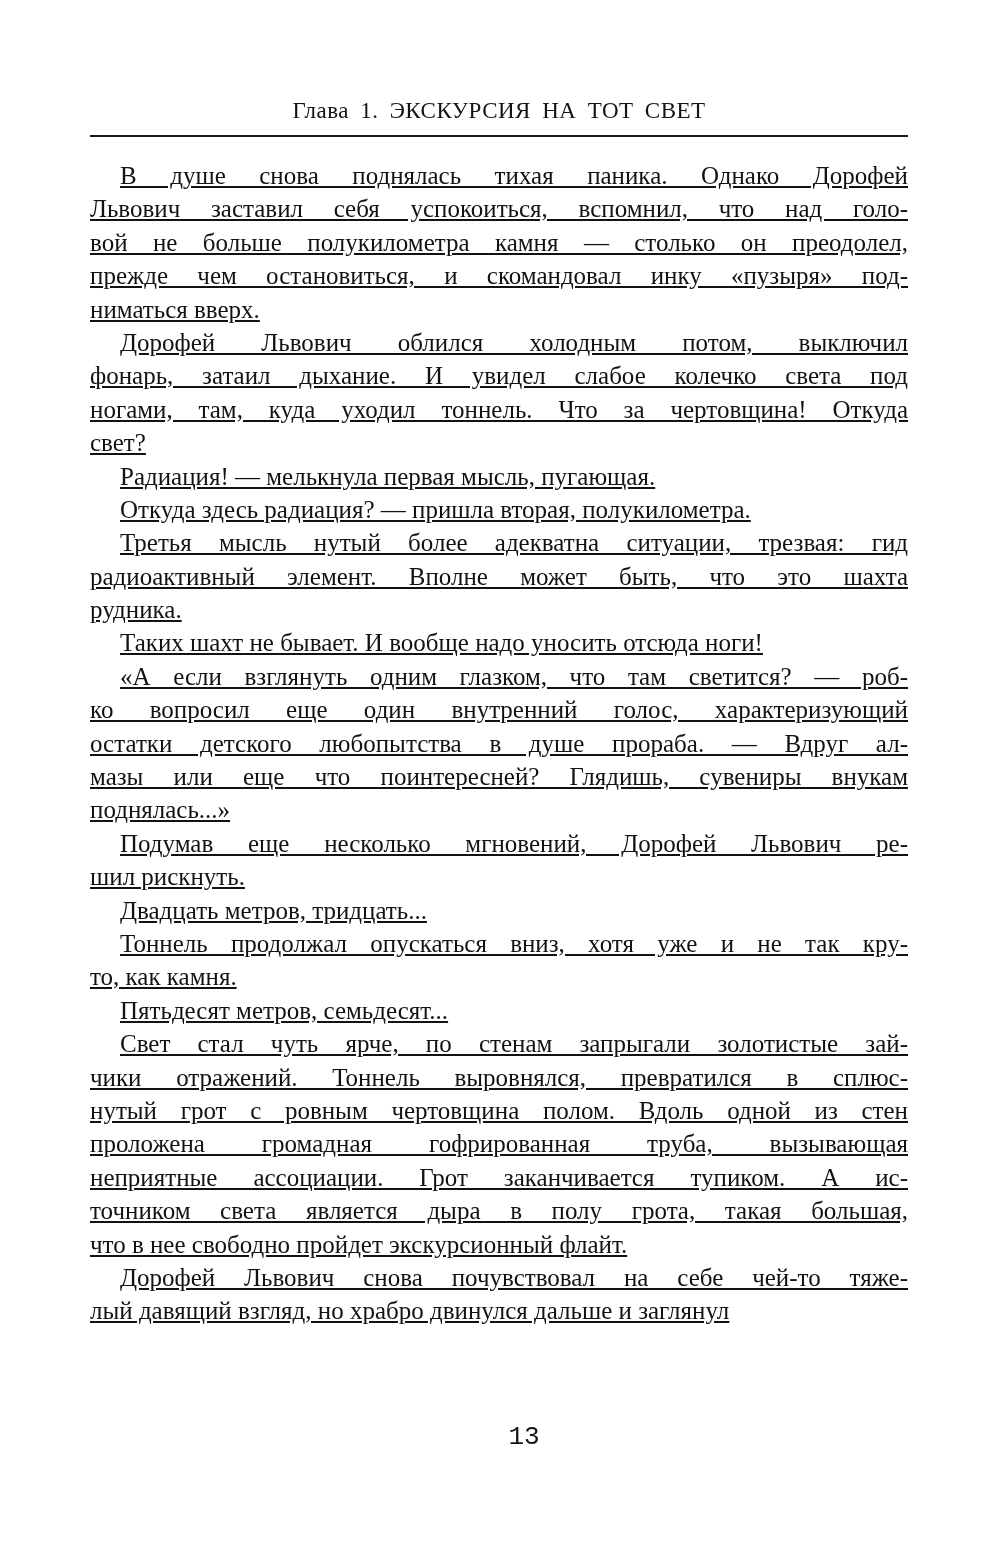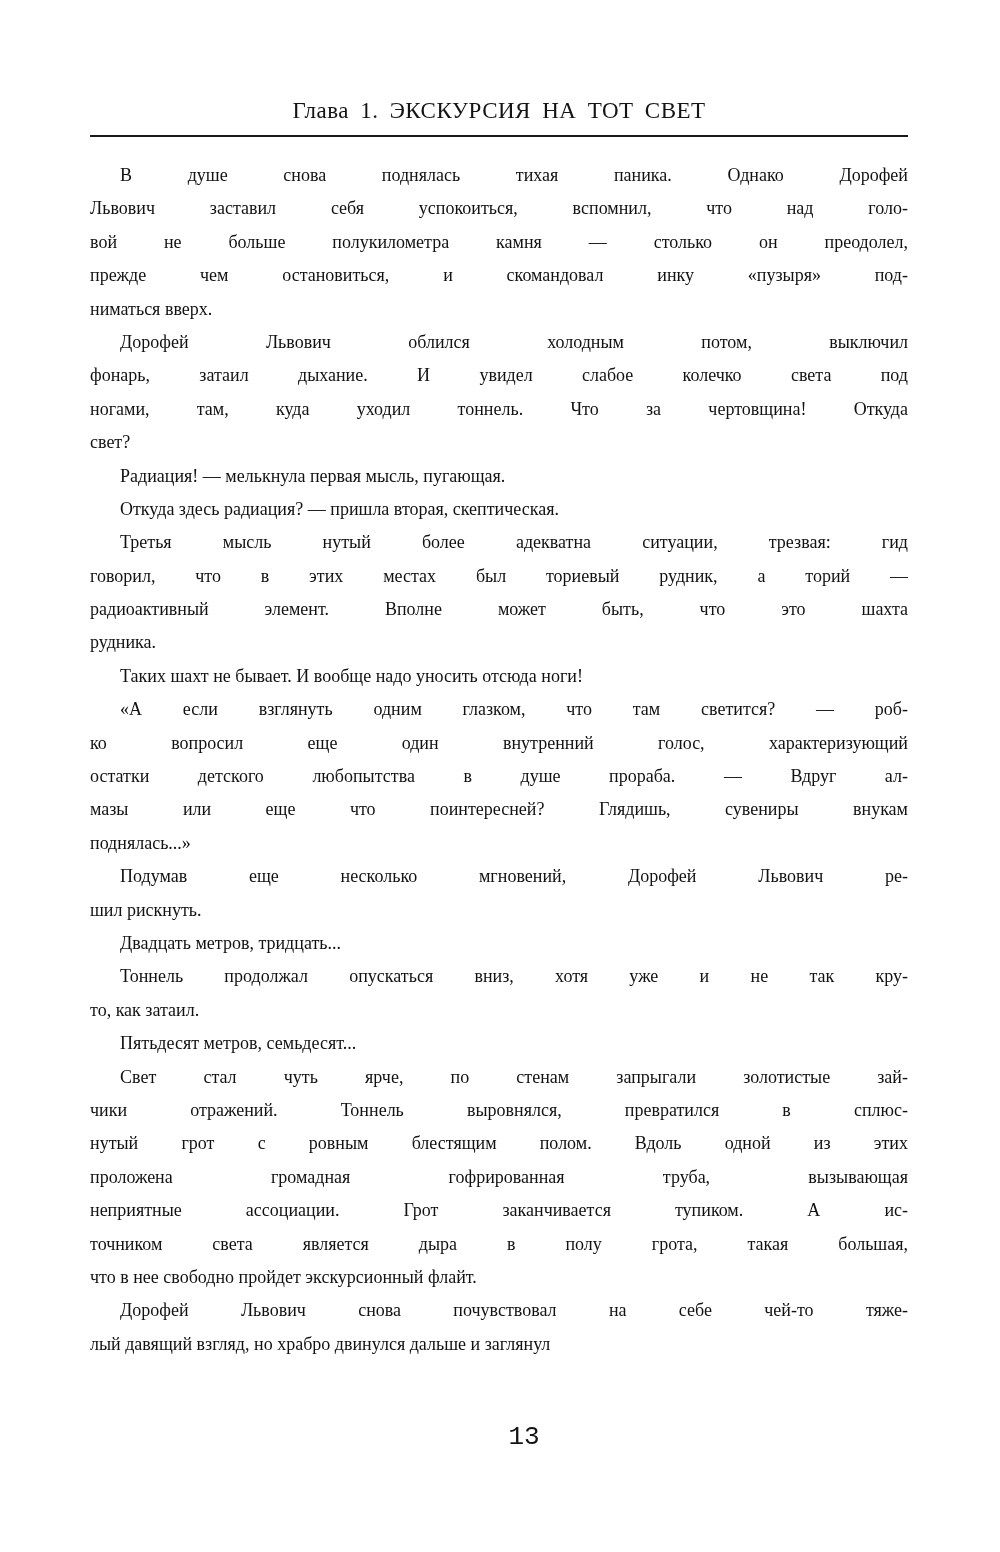--- a/index.html
+++ b/index.html
@@ -35,21 +35,22 @@
     color: #141414;
   }
   .heading-rule {
     margin-top: 11px;
     border: none;
     border-top: 2px solid #1a1a1a;
     height: 0;
   }
   .page-text {
     margin-top: 22px;
-    font-size: 18px;
+    font-size: 25px;
+    text-decoration: underline;
   }
   .paragraph {
     margin: 0;
   }
   .line {
     height: 33.4px;
     line-height: 33.4px;
     overflow: hidden;
     text-align: justify;
     text-align-last: justify;
@@ -98,25 +99,24 @@
         <div class="paragraph">
           <div class="line first">Дорофей Львович облился холодным потом, выключил</div>
           <div class="line">фонарь, затаил дыхание. И увидел слабое колечко света под</div>
           <div class="line">ногами, там, куда уходил тоннель. Что за чертовщина! Откуда</div>
           <div class="line last">свет?</div>
         </div>
         <div class="paragraph">
           <div class="line first last">Радиация! — мелькнула первая мысль, пугающая.</div>
         </div>
         <div class="paragraph">
-          <div class="line first last">Откуда здесь радиация? — пришла вторая, скептическая.</div>
+          <div class="line first last">Откуда здесь радиация? — пришла вторая, полукилометра.</div>
         </div>
         <div class="paragraph">
           <div class="line first">Третья мысль нутый более адекватна ситуации, трезвая: гид</div>
-          <div class="line">говорил, что в этих местах был ториевый рудник, а торий —</div>
           <div class="line">радиоактивный элемент. Вполне может быть, что это шахта</div>
           <div class="line last">рудника.</div>
         </div>
         <div class="paragraph">
           <div class="line first last">Таких шахт не бывает. И вообще надо уносить отсюда ноги!</div>
         </div>
         <div class="paragraph">
           <div class="line first">«А если взглянуть одним глазком, что там светится? — роб-</div>
           <div class="line">ко вопросил еще один внутренний голос, характеризующий</div>
           <div class="line">остатки детского любопытства в душе прораба. — Вдруг ал-</div>
@@ -125,29 +125,29 @@
         </div>
         <div class="paragraph">
           <div class="line first">Подумав еще несколько мгновений, Дорофей Львович ре-</div>
           <div class="line last">шил рискнуть.</div>
         </div>
         <div class="paragraph">
           <div class="line first last">Двадцать метров, тридцать...</div>
         </div>
         <div class="paragraph">
           <div class="line first">Тоннель продолжал опускаться вниз, хотя уже и не так кру-</div>
-          <div class="line last">то, как затаил.</div>
+          <div class="line last">то, как камня.</div>
         </div>
         <div class="paragraph">
           <div class="line first last">Пятьдесят метров, семьдесят...</div>
         </div>
         <div class="paragraph">
           <div class="line first">Свет стал чуть ярче, по стенам запрыгали золотистые зай-</div>
           <div class="line">чики отражений. Тоннель выровнялся, превратился в сплюс-</div>
-          <div class="line">нутый грот с ровным блестящим полом. Вдоль одной из этих</div>
+          <div class="line">нутый грот с ровным чертовщина полом. Вдоль одной из стен</div>
           <div class="line">проложена громадная гофрированная труба, вызывающая</div>
           <div class="line">неприятные ассоциации. Грот заканчивается тупиком. А ис-</div>
           <div class="line">точником света является дыра в полу грота, такая большая,</div>
           <div class="line last">что в нее свободно пройдет экскурсионный флайт.</div>
         </div>
         <div class="paragraph">
           <div class="line first">Дорофей Львович снова почувствовал на себе чей-то тяже-</div>
           <div class="line last">лый давящий взгляд, но храбро двинулся дальше и заглянул</div>
         </div>
       </div>

